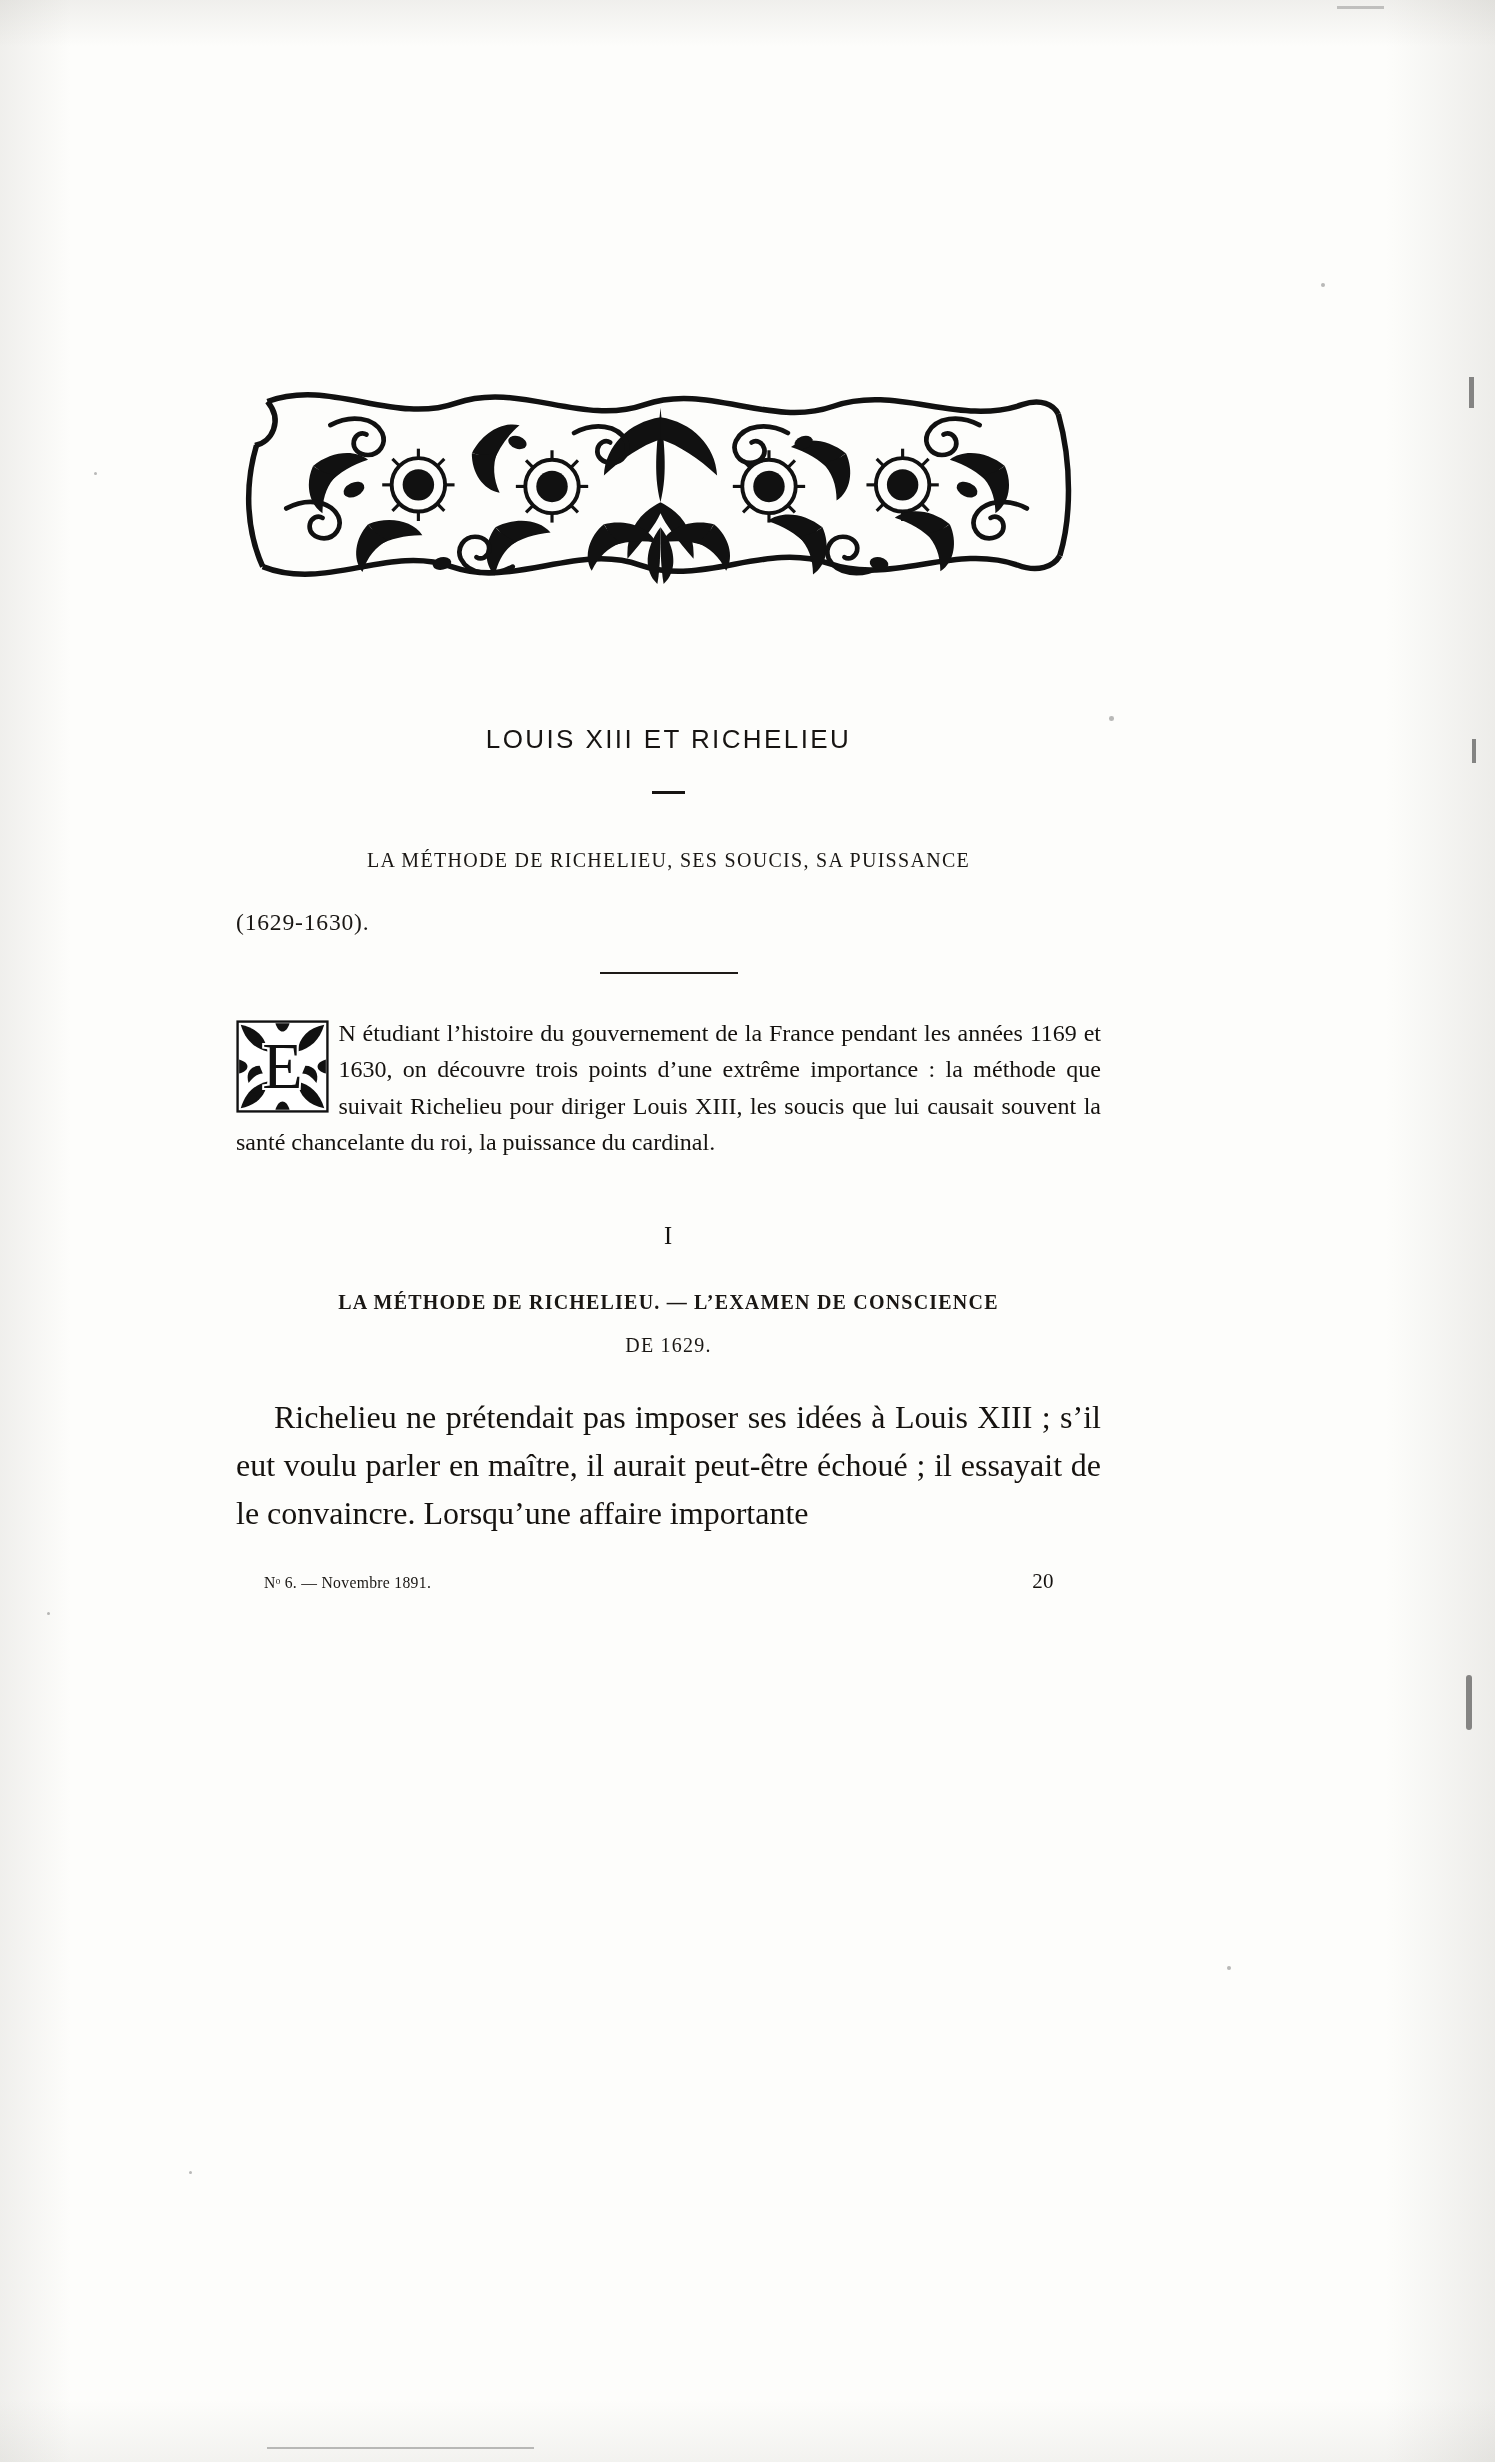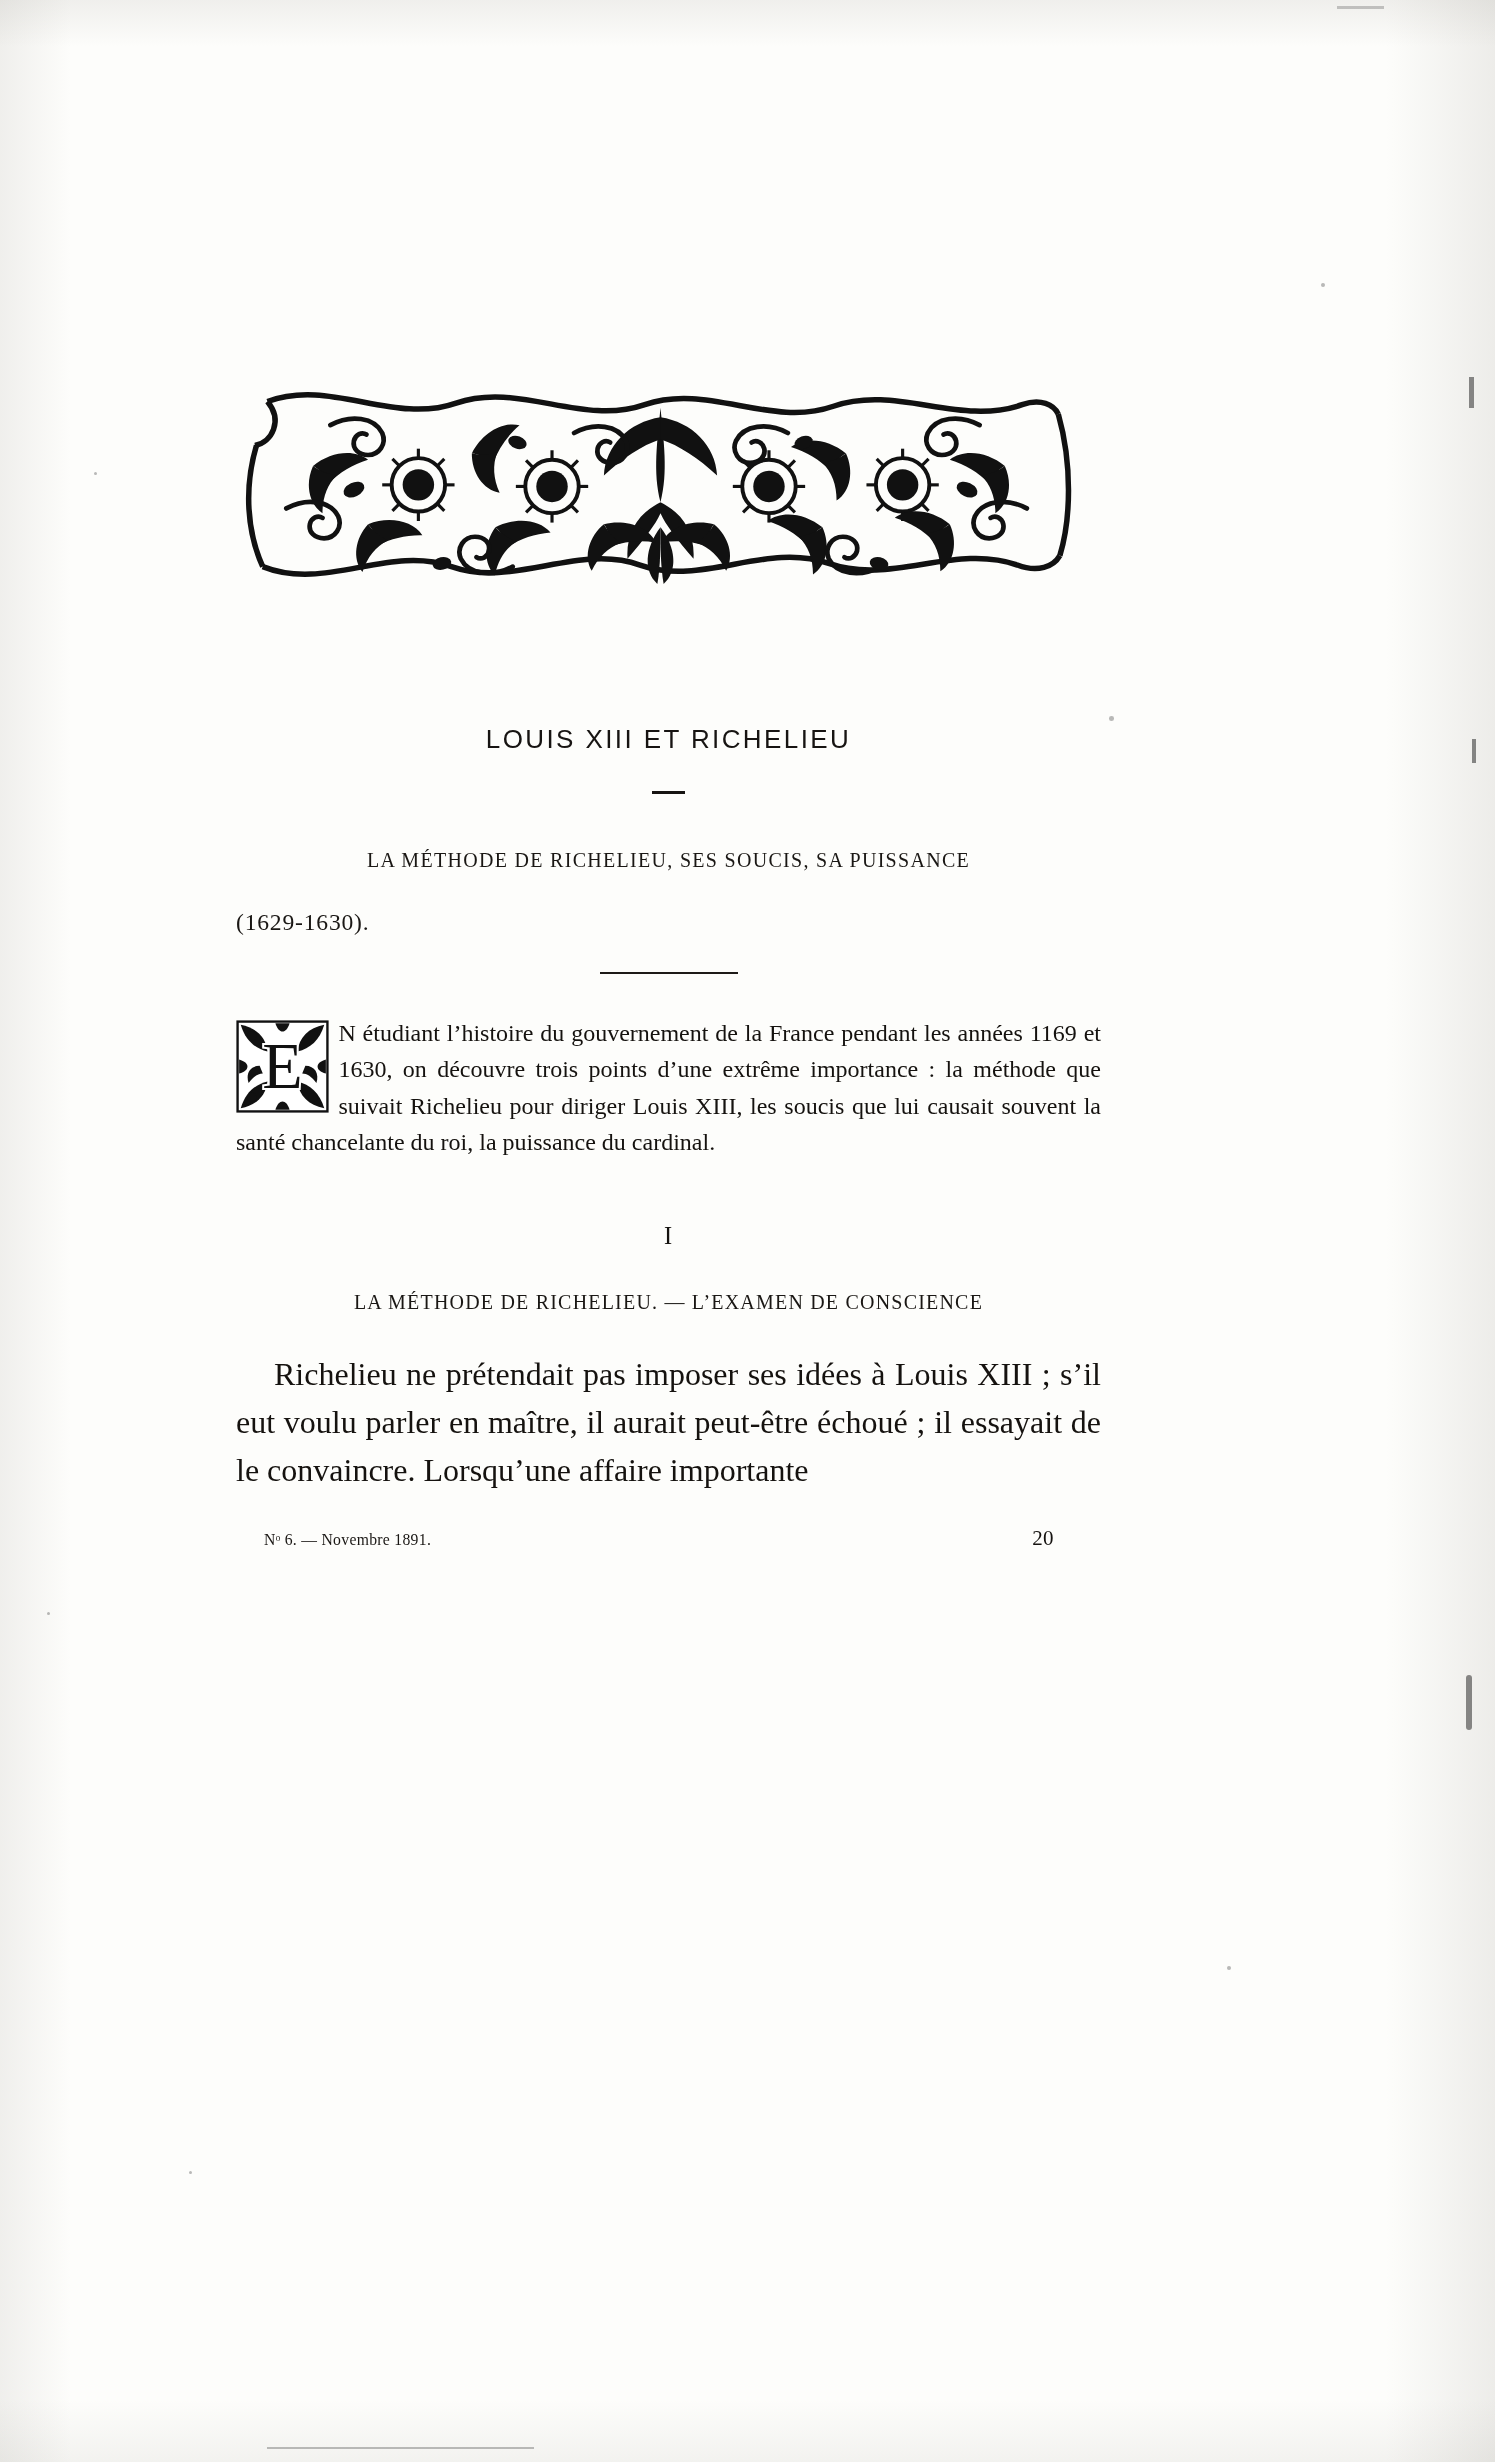--- a/index.html
+++ b/index.html
@@ -159,20 +159,21 @@
   }
 
   
   .section-heading {
     margin-top: 41px;
     text-align: center;
     font-size: 20px;
     letter-spacing: 1.2px;
     text-transform: uppercase;
     color: #1a1714;
+    font-weight: bold;
   }
   .section-heading-2 {
     margin-top: 20.4px;
     text-align: center;
     font-size: 20px;
     letter-spacing: 1.2px;
     text-transform: uppercase;
     color: #1a1714;
   }
 
@@ -357,20 +358,21 @@
 
           <text x="59" y="86" text-anchor="middle" font-family="Liberation Serif, serif" font-size="84" fill="#111" stroke="#ffffff" stroke-width="5" paint-order="stroke">E</text>
         </svg>
       </div>
       <p class="first-para">N étudiant l’histoire du gouvernement de la France pendant les années 1169 et 1630, on découvre trois points d’une extrême importance : la méthode que suivait Richelieu pour diriger Louis XIII, les soucis que lui causait souvent la santé chancelante du roi, la puissance du cardinal.</p>
     </div>
 
     <div class="section-number">I</div>
 
     <div class="section-heading">LA MÉTHODE DE RICHELIEU. — L’EXAMEN DE CONSCIENCE</div>
+    <div class="section-heading-2">DE 1629.</div>
 
     <p class="para-2">Richelieu ne prétendait pas imposer ses idées à Louis XIII ; s’il eut voulu parler en maître, il aurait peut-être échoué ; il essayait de le convaincre. Lorsqu’une affaire importante</p>
 
     <div class="footer-row">
       <span class="footer-issue">Nᵒ 6. — Novembre 1891.</span>
       <span class="footer-page">20</span>
     </div>
 
   </div>
 </div>

